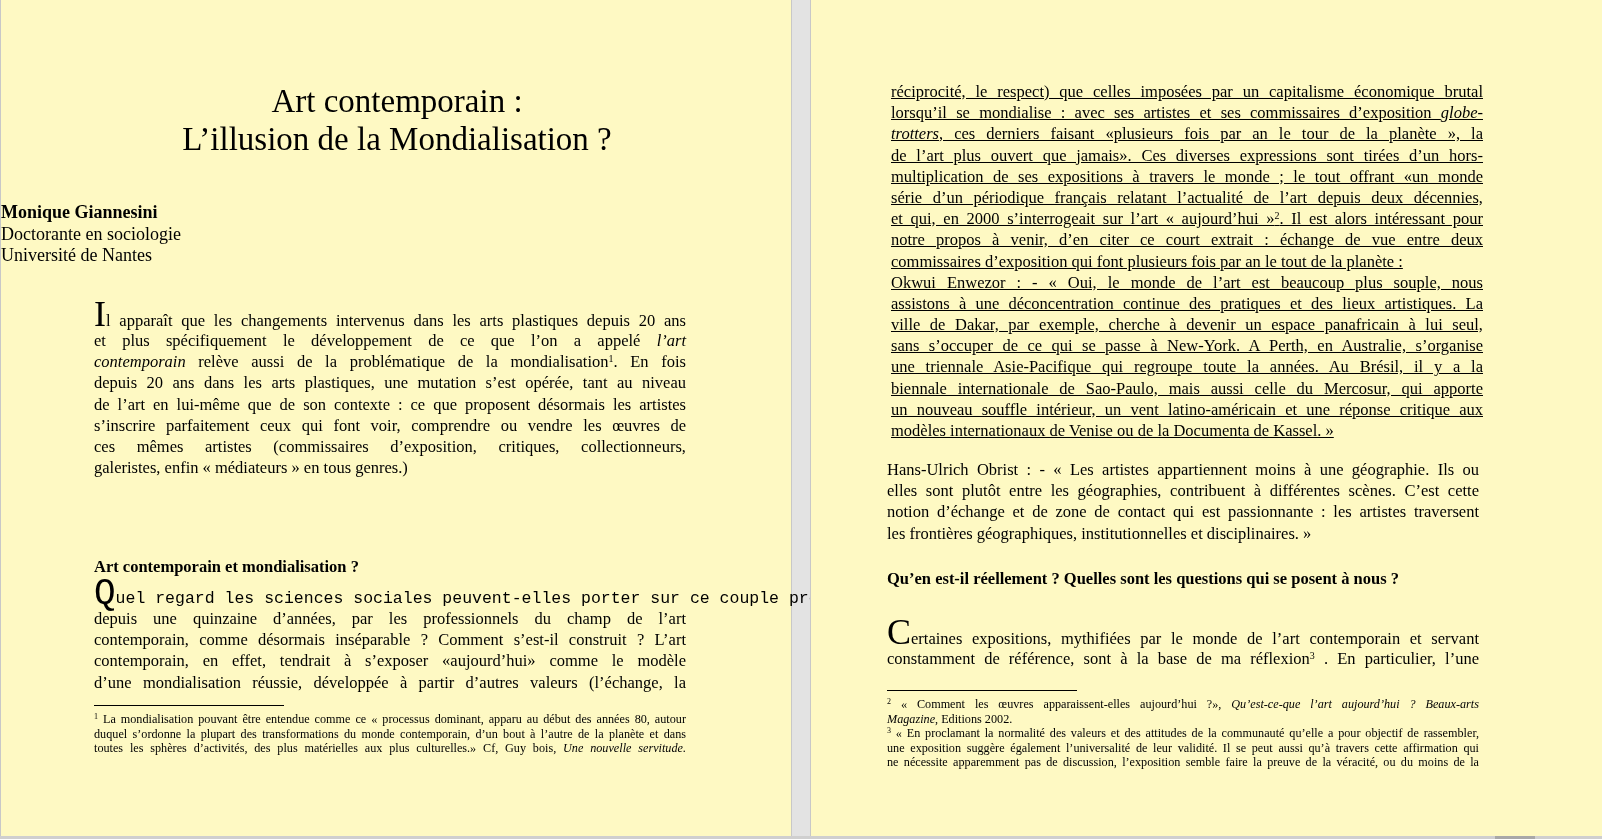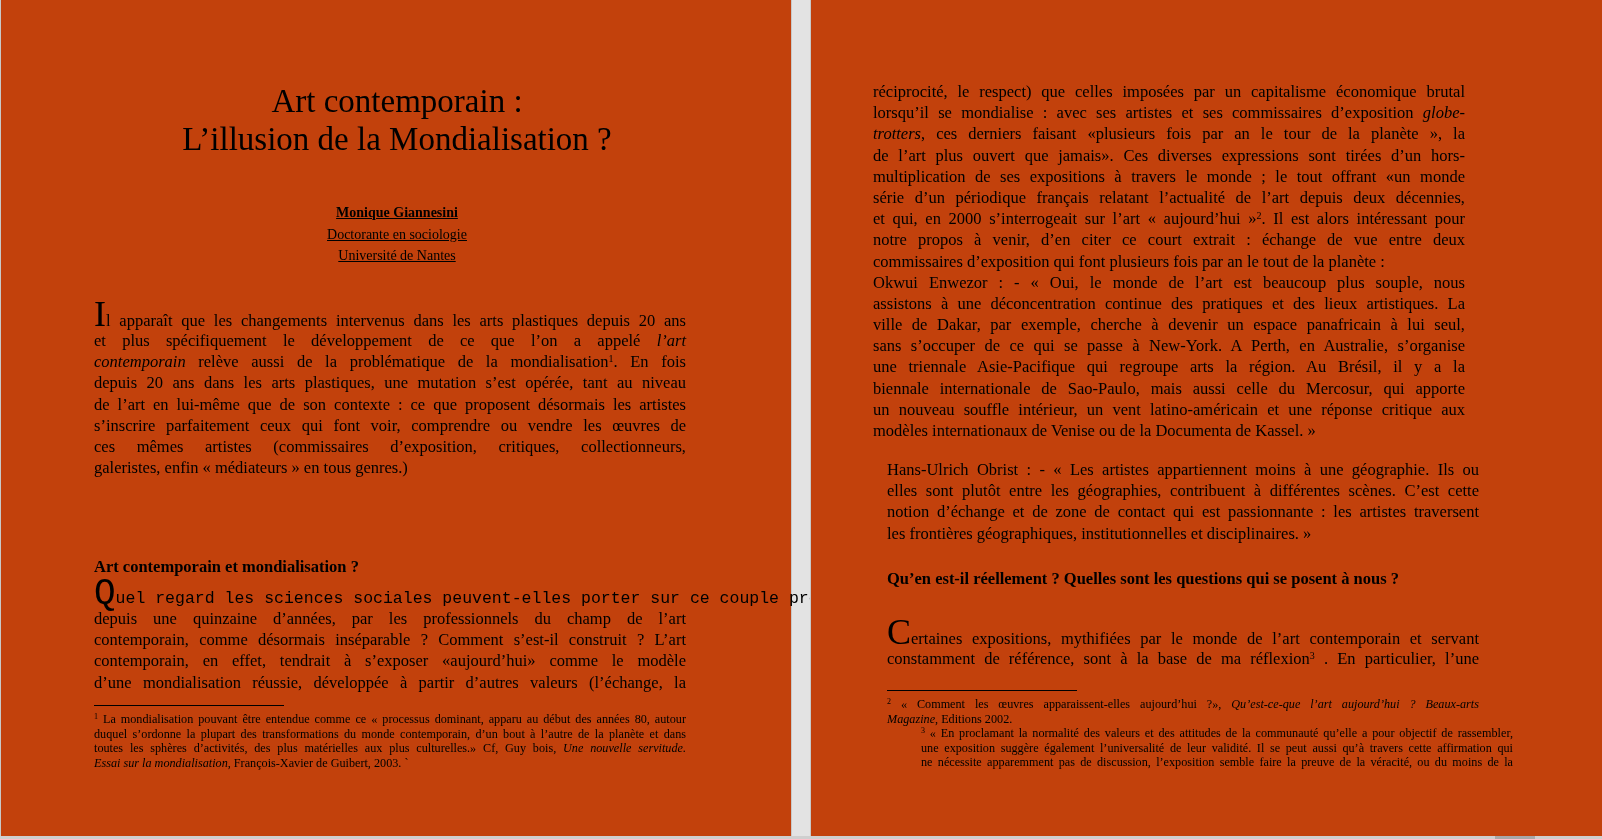--- a/index.html
+++ b/index.html
@@ -2,37 +2,37 @@
 <html><head>
 <meta charset="utf-8">
 <style>
   html, body { margin:0; padding:0; }
   body {
     width:1602px; height:839px; overflow:hidden; position:relative;
     background:#e3e3e3;
     font-family:"Liberation Serif", serif; color:#000;
   }
   .page {
-    position:absolute; top:0; background:#c2410c; height:836px;
+    position:absolute; top:0; background:#fef9c3; height:836px;
     border-left:1px solid #c8c8c8; border-right:1px solid #c8c8c8;
     box-sizing:border-box;
   }
   #page-left { left:0; width:792px; }
   #page-right { left:810px; width:792px; border-right:none; }
   .bottom-rule {
     position:absolute; left:0; top:836px; width:1602px; height:3px; background:#cfcfcf;
   }
   .hscroll-thumb {
     position:absolute; top:836px; left:1495px; width:40px; height:3px; background:#a8a8a8;
   }
   .abs { position:absolute; }
   .title {
     left:0; width:792px; text-align:center; font-size:33px; line-height:38px; top:82px;
   }
-  .author-block { left:0; width:792px; text-align:center; font-size:14px; line-height:21.5px; top:202px;text-decoration:underline; }
+  .author-block { left:0; width:792px; font-size:18px; line-height:21.5px; top:202px; }
   .author-name { font-weight:bold; }
   .body-text {
     font-size:16.5px; line-height:21.2px; text-align:justify;
   }
   .body-text .ln { display:block; text-align:justify; text-align-last:justify; white-space:nowrap; height:21.2px; }
   .body-text .ln.last { text-align-last:left; }
   .dropcap { font-size:36px; line-height:16px; }
   .heading { font-weight:bold; font-size:16.5px; }
   .fn-rule { height:1px; background:#000; width:190px; }
   .fn { font-size:12.2px; line-height:14.6px; }
@@ -75,40 +75,39 @@
     <span class="ln">contemporain, comme désormais inséparable ? Comment s’est-il construit ? L’art</span>
     <span class="ln">contemporain, en effet, tendrait à s’exposer «aujourd’hui» comme le modèle</span>
     <span class="ln">d’une mondialisation réussie, développée à partir d’autres valeurs (l’échange, la</span>
   </div>
 
   <div class="abs fn-rule" style="left:93px; top:705px;"></div>
   <div class="abs fn" style="left:93px; width:592px; top:712px;">
     <span class="ln"><sup>1</sup><span> La mondialisation pouvant être entendue comme ce « processus dominant, apparu au début des années 80, autour</span></span>
     <span class="ln">duquel s’ordonne la plupart des transformations du monde contemporain, d’un bout à l’autre de la planète et dans</span>
     <span class="ln"><span>toutes les sphères d’activités, des plus matérielles aux plus culturelles.» Cf, Guy bois, </span><i>Une nouvelle servitude.</i></span>
-    <span class="ln last"><i>Essai sur la mondialisation</i><span>, François-Xavier de Guibert, 2003. `</span></span>
   </div>
 </div>
 
 <div class="page" id="page-right">
-  <div class="abs body-text" style="left:62px; width:592px; top:81px;">
+  <div class="abs body-text" style="left:80px; width:592px; top:81px;text-decoration:underline;">
     <span class="ln">réciprocité, le respect) que celles imposées par un capitalisme économique brutal</span>
     <span class="ln"><span>lorsqu’il se mondialise : avec ses artistes et ses commissaires d’exposition </span><i>globe-</i></span>
     <span class="ln"><i>trotters</i><span>, ces derniers faisant «plusieurs fois par an le tour de la planète », la</span></span>
     <span class="ln">de l’art plus ouvert que jamais». Ces diverses expressions sont tirées d’un hors-</span>
     <span class="ln">multiplication de ses expositions à travers le monde ; le tout offrant «un monde</span>
     <span class="ln">série d’un périodique français relatant l’actualité de l’art depuis deux décennies,</span>
     <span class="ln"><span>et qui, en 2000 s’interrogeait sur l’art « aujourd’hui »</span><sup>2</sup><span>. Il est alors intéressant pour</span></span>
     <span class="ln">notre propos à venir, d’en citer ce court extrait : échange de vue entre deux</span>
     <span class="ln last">commissaires d’exposition qui font plusieurs fois par an le tout de la planète :</span>
     <span class="ln">Okwui Enwezor : - « Oui, le monde de l’art est beaucoup plus souple, nous</span>
     <span class="ln">assistons à une déconcentration continue des pratiques et des lieux artistiques. La</span>
     <span class="ln">ville de Dakar, par exemple, cherche à devenir un espace panafricain à lui seul,</span>
     <span class="ln">sans s’occuper de ce qui se passe à New-York. A Perth, en Australie, s’organise</span>
-    <span class="ln">une triennale Asie-Pacifique qui regroupe arts la région. Au Brésil, il y a la</span>
+    <span class="ln">une triennale Asie-Pacifique qui regroupe toute la années. Au Brésil, il y a la</span>
     <span class="ln">biennale internationale de Sao-Paulo, mais aussi celle du Mercosur, qui apporte</span>
     <span class="ln">un nouveau souffle intérieur, un vent latino-américain et une réponse critique aux</span>
     <span class="ln last">modèles internationaux de Venise ou de la Documenta de Kassel. »</span>
   </div>
 
   <div class="abs body-text" style="left:76px; width:592px; top:459px;">
     <span class="ln">Hans-Ulrich Obrist : - « Les artistes appartiennent moins à une géographie. Ils ou</span>
     <span class="ln">elles sont plutôt entre les géographies, contribuent à différentes scènes. C’est cette</span>
     <span class="ln">notion d’échange et de zone de contact qui est passionnante : les artistes traversent</span>
     <span class="ln last">les frontières géographiques, institutionnelles et disciplinaires. »</span>
@@ -119,21 +118,21 @@
   <div class="abs body-text" style="left:76px; width:592px; top:624px;">
     <span class="ln" style="height:24px; line-height:30px;"><span class="dropcap">C</span><span>ertaines expositions, mythifiées par le monde de l’art contemporain et servant</span></span>
     <span class="ln"><span>constamment de référence, sont à la base de ma réflexion</span><sup>3</sup><span> . En particulier, l’une</span></span>
   </div>
 
   <div class="abs fn-rule" style="left:76px; top:690px;"></div>
   <div class="abs fn" style="left:76px; width:592px; top:697px;">
     <span class="ln"><sup>2</sup><span> « Comment les œuvres apparaissent-elles aujourd’hui ?», </span><i>Qu’est-ce-que l’art aujourd’hui ? Beaux-arts</i></span>
     <span class="ln last"><i>Magazine</i><span>, Editions 2002.</span></span>
   </div>
-  <div class="abs fn" style="left:76px; width:592px; top:726px;margin-left:34px;">
+  <div class="abs fn" style="left:76px; width:592px; top:726px;">
     <span class="ln"><sup>3</sup><span> « En proclamant la normalité des valeurs et des attitudes de la communauté qu’elle a pour objectif de rassembler,</span></span>
     <span class="ln">une exposition suggère également l’universalité de leur validité. Il se peut aussi qu’à travers cette affirmation qui</span>
     <span class="ln">ne nécessite apparemment pas de discussion, l’exposition semble faire la preuve de la véracité, ou du moins de la</span>
   </div>
 </div>
 
 <div class="bottom-rule"></div>
 <div class="hscroll-thumb"></div>
 
 </body></html>

